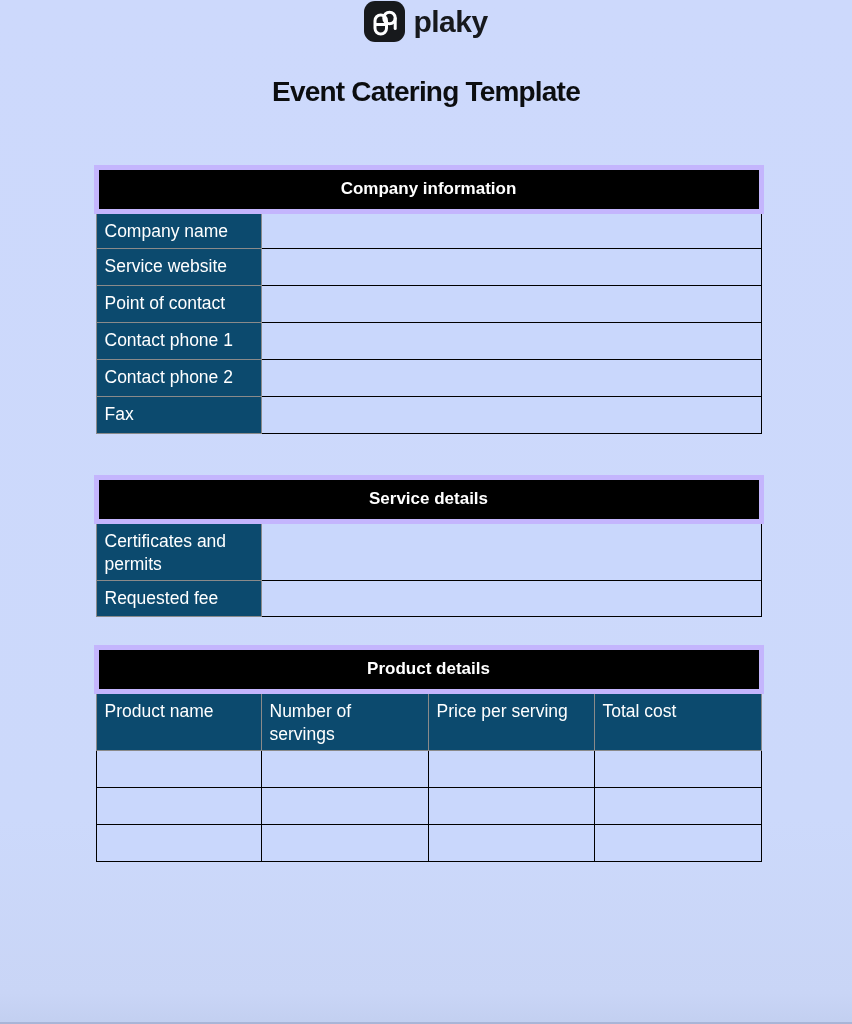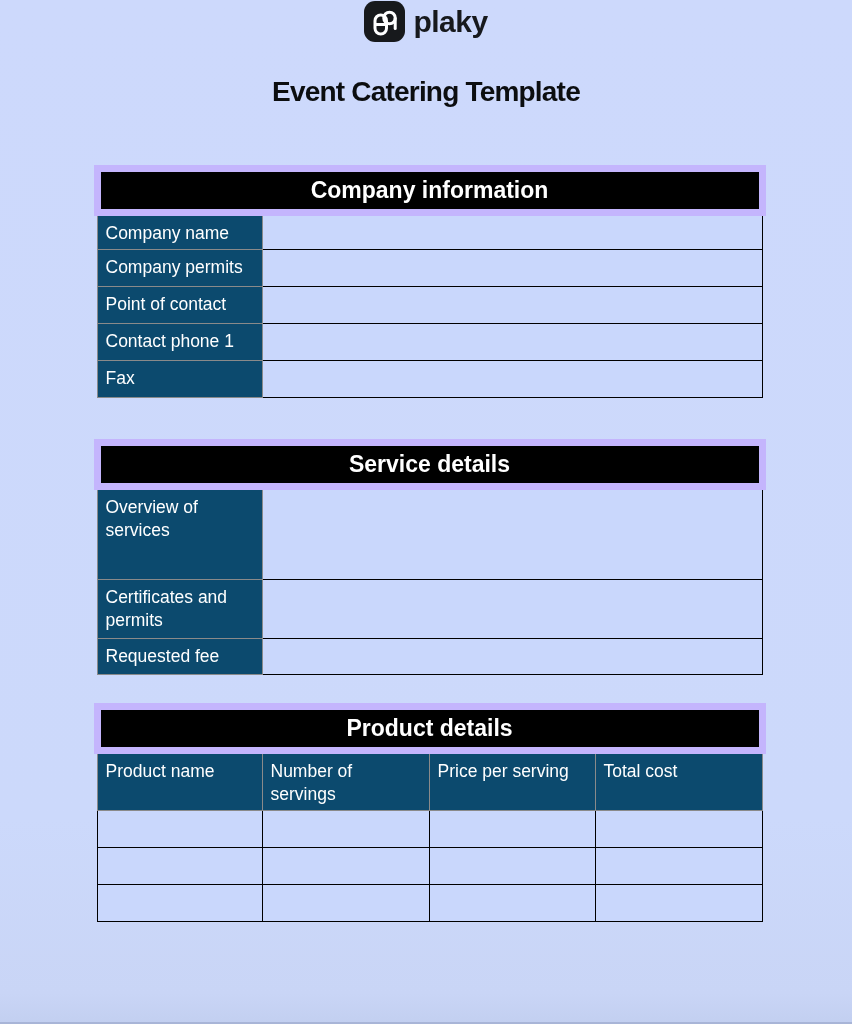--- a/index.html
+++ b/index.html
@@ -38,25 +38,25 @@
     border-collapse: collapse;
     table-layout: fixed;
   }
   table.t-company { margin-top: 52px; }
   table.t-service { margin-top: 41px; border-radius: 10px; }
   table.t-product { margin-top: 28px; }
 
   th.section-header {
     background: #000;
     color: #fff;
-    font-size: 23px; font-weight: 600;
+    font-size: 17px; font-weight: 600;
     text-align: center;
     height: 44px;
     padding: 2px 6px;
-    border: 7px solid #c4b5fd;
+    border: 5px solid #c4b5fd;
     line-height: 1.2;
   }
   th.row-label, th.col-header {
     background: #0c4a6e;
     color: #fff;
     font-size: 17.5px; font-weight: 400;
     text-align: left;
     vertical-align: top;
     padding: 6px 8px 4px 8px;
     border: 1px solid #8a8a8a;
@@ -111,50 +111,50 @@
       </colgroup>
     <tbody>
         <tr>
       <th class="section-header" colspan="2">Company information</th>
     </tr>
     <tr class="r-std">
       <th class="row-label">Company name</th>
       <td class="value-cell"></td>
     </tr>
     <tr class="r-std">
-      <th class="row-label">Company permits</th>
+      <th class="row-label">Service website</th>
       <td class="value-cell"></td>
     </tr>
     <tr class="r-std">
       <th class="row-label">Point of contact</th>
       <td class="value-cell"></td>
     </tr>
     <tr class="r-std">
       <th class="row-label">Contact phone 1</th>
+      <td class="value-cell"></td>
+    </tr>
+    <tr class="r-std">
+      <th class="row-label">Contact phone 2</th>
       <td class="value-cell"></td>
     </tr>
     <tr class="r-std">
       <th class="row-label">Fax</th>
       <td class="value-cell"></td>
     </tr>
   </tbody>
     </table>
 
   <table class="tpl t-service">
     <colgroup>
         <col style="width:165px">
         <col style="width:500px">
       </colgroup>
     <tbody>
         <tr>
       <th class="section-header" colspan="2">Service details</th>
-    </tr>
-    <tr class="r-tall">
-      <th class="row-label">Overview of services</th>
-      <td class="value-cell"></td>
     </tr>
     <tr class="r-medium">
       <th class="row-label">Certificates and permits</th>
       <td class="value-cell"></td>
     </tr>
     <tr class="r-short">
       <th class="row-label">Requested fee</th>
       <td class="value-cell"></td>
     </tr>
   </tbody>

